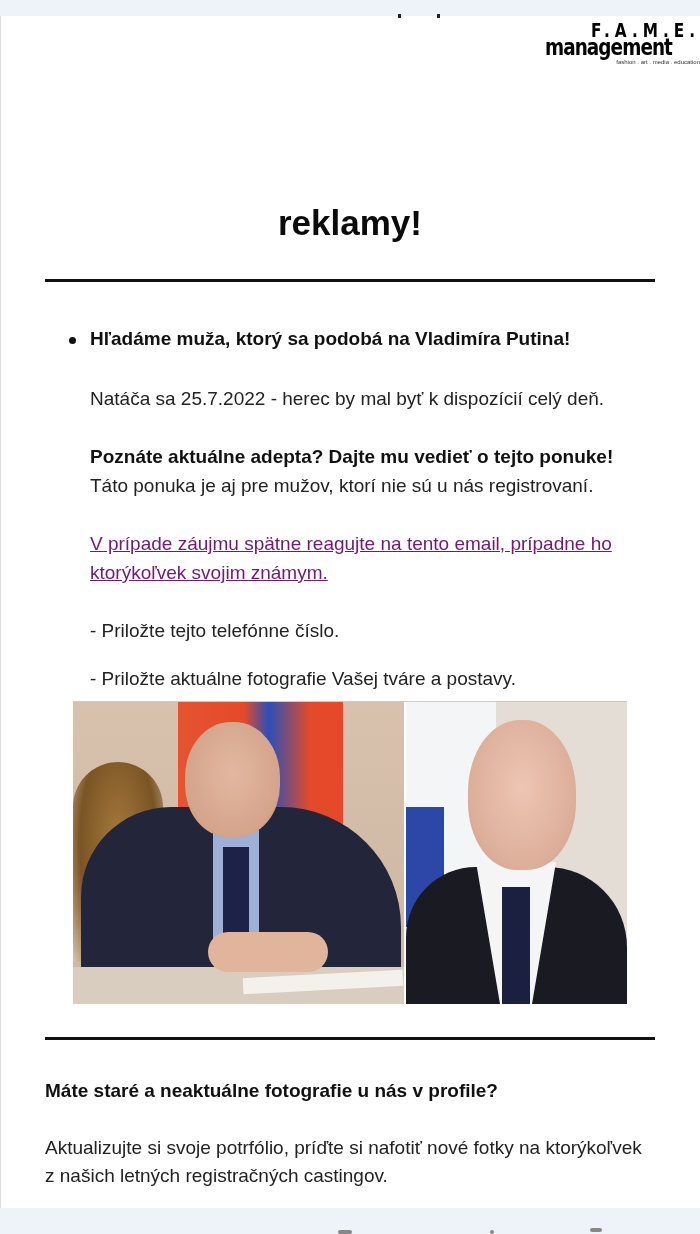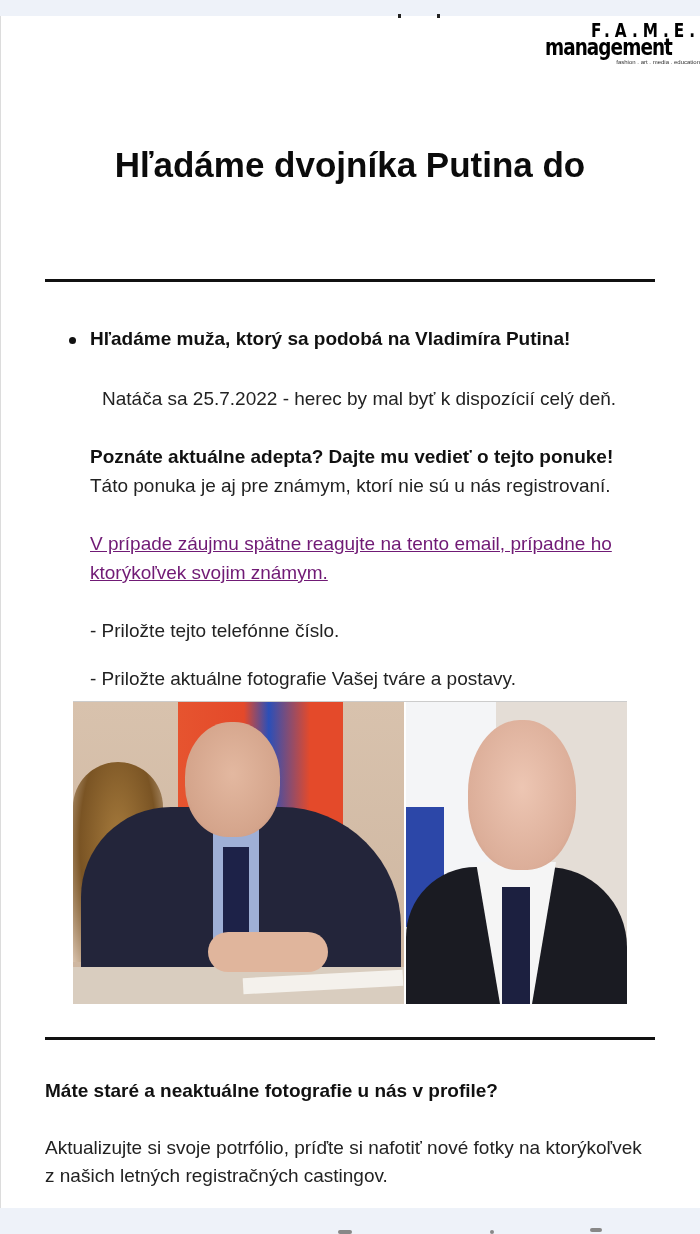--- a/index.html
+++ b/index.html
@@ -124,34 +124,35 @@
 <span class="top-bar-fragment" style="left:398px;"></span>
 <span class="top-bar-fragment" style="left:437px;"></span>
 
 <div class="logo">
   <div class="logo-line1">F.A.M.E.</div>
   <div class="logo-line2">management</div>
   <div class="logo-line3">fashion . art . media . education</div>
 </div>
 
 <h1 class="headline">
-  <span>Hľadáme dvojníka Putina do</span><br>
+  <br>
+  <span>reklamy!</span>
 </h1>
 
 <div class="rule" style="top:279px;"></div>
 
 <div class="bullet-item">
   <span class="bullet-dot"></span>
   <span class="bullet-text">Hľadáme muža, ktorý sa podobá na Vladimíra Putina!</span>
 </div>
 
-<div class="p" style="top:384px;margin-left:12px;">Natáča sa 25.7.2022 - herec by mal byť k dispozícií celý deň.</div>
+<div class="p" style="top:384px;">Natáča sa 25.7.2022 - herec by mal byť k dispozícií celý deň.</div>
 
 <div class="p bold" style="top:442px;">Poznáte aktuálne adepta? Dajte mu vedieť o tejto ponuke!</div>
-<div class="p" style="top:471px;">Táto ponuka je aj pre známym, ktorí nie sú u nás registrovaní.</div>
+<div class="p" style="top:471px;">Táto ponuka je aj pre mužov, ktorí nie sú u nás registrovaní.</div>
 
 <a class="p link" style="top:529px;">V prípade záujmu spätne reagujte na tento email, prípadne ho</a>
 <a class="p link" style="top:558px;">ktorýkoľvek svojim známym.</a>
 
 <div class="p" style="top:616px;">- Priložte tejto telefónne číslo.</div>
 <div class="p" style="top:664px;">- Priložte aktuálne fotografie Vašej tváre a postavy.</div>
 
 <div class="photo-wrap">
   <div class="photo-left" title="Vladimir Putin seated at desk">
     <div class="flag-left"></div>

